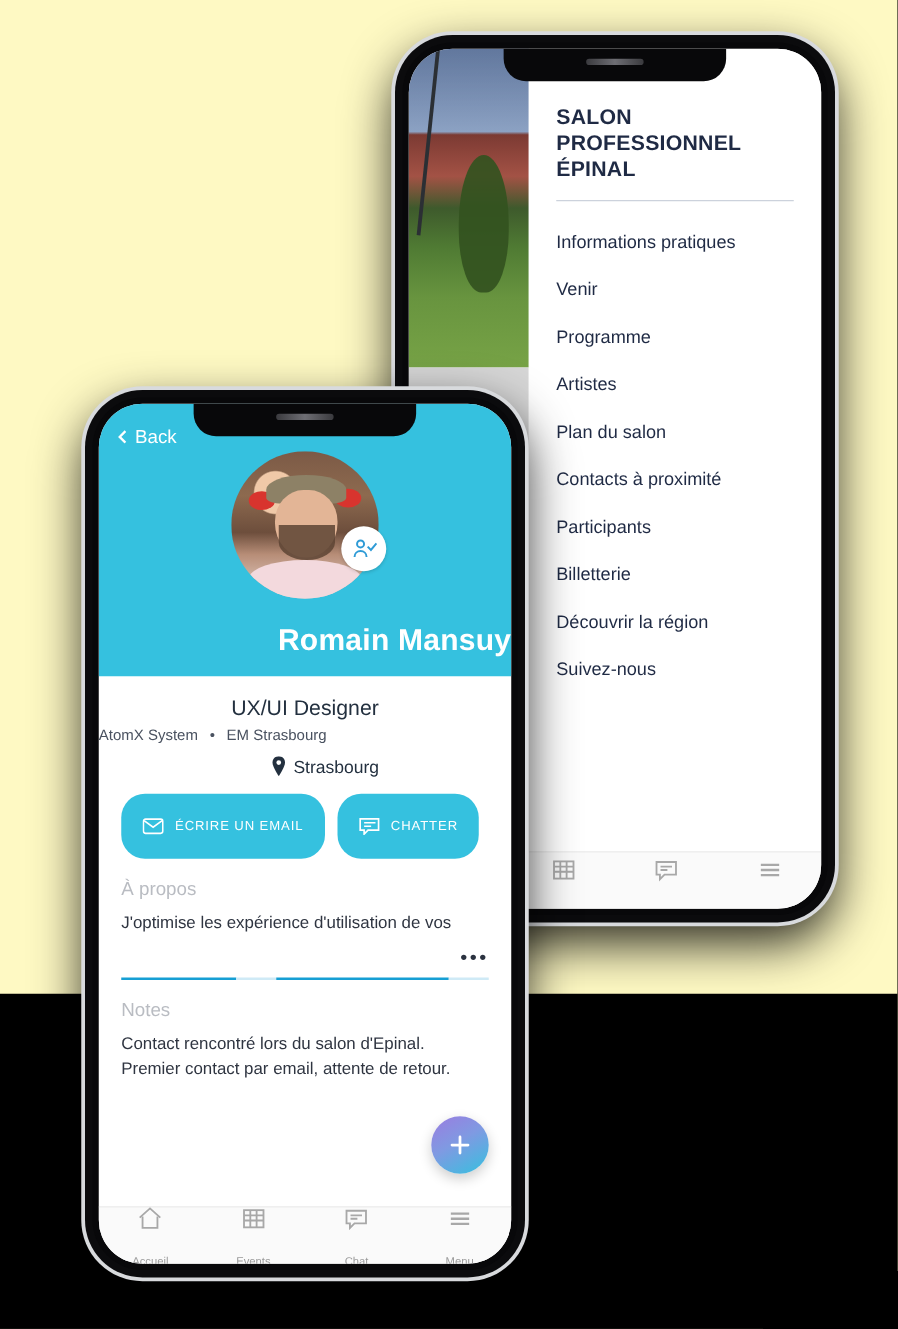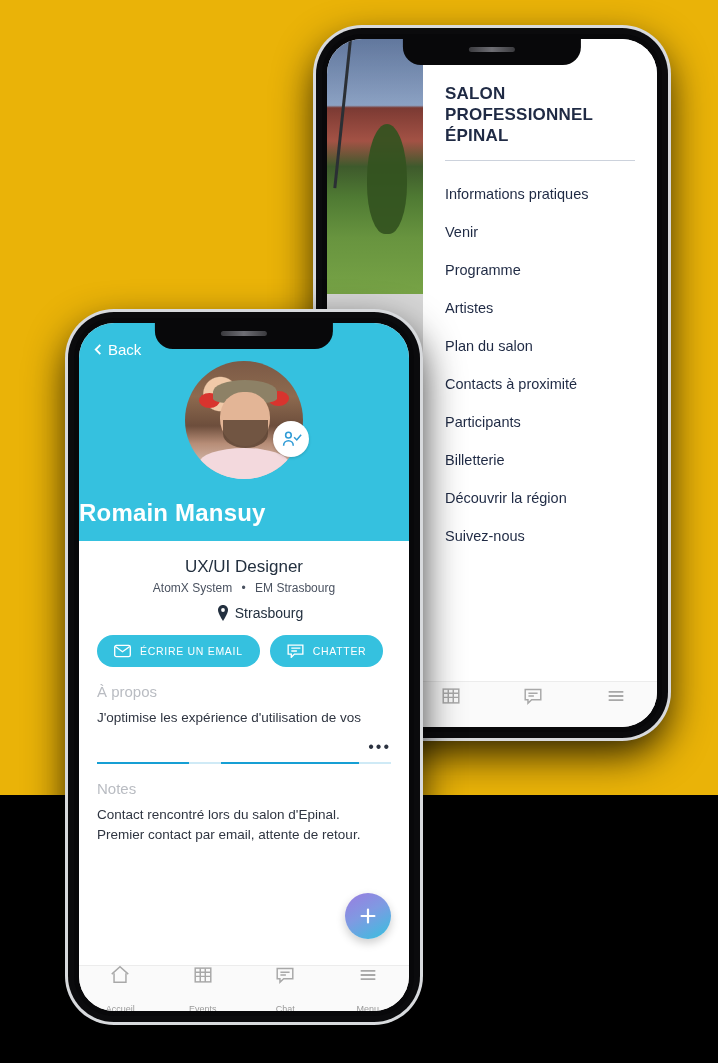--- a/index.html
+++ b/index.html
@@ -2,21 +2,21 @@
 <html><head>
 <meta charset="utf-8">
 <style>
   * { box-sizing: border-box; margin: 0; padding: 0; }
   html, body {
     width: 718px; height: 1063px;
     background: #000;
     font-family: "Liberation Sans", sans-serif;
     overflow: hidden;
   }
-  .stage { position: relative; width: 718px; height: 795px; background: #eab308; }
+  .stage { position: relative; width: 718px; height: 795px; background: #fef9c3; }
 
   
   .phone { position: absolute; border-radius: 46px; background: #0b0b0d;
            box-shadow: 0 0 0 3px #d8dadd, 0 16px 40px rgba(0,0,0,.85); }
   .phone .bezel { position: absolute; inset: 6px; border-radius: 40px;
                   background: #08080a; overflow: hidden; }
   .phone .screen { position: absolute; inset: 5px; border-radius: 35px;
                    background: #fff; overflow: hidden; }
   .notch { position: absolute; top: 0; left: 50%; transform: translateX(-50%);
            width: 54%; height: 26px; background: #08080a;
@@ -91,33 +91,33 @@
   .av-hat { position:absolute; left:24%; top:16%; width:54%; height:20%; border-radius:50% 50% 20% 20%;
             background:#8d8166; }
   .av-shirt { position:absolute; left:12%; bottom:0; width:76%; height:26%; border-radius:50% 50% 0 0;
               background:#f3d9dd; }
   .av-red1 { position:absolute; left:12%; top:27%; width:18%; height:13%; border-radius:50%; background:#d8342e; }
   .av-red2 { position:absolute; right:12%; top:25%; width:18%; height:13%; border-radius:50%; background:#d8342e; }
   .verified { position:absolute; right:-6px; bottom:22px; width:36px; height:36px;
               background:#fff; border-radius:50%; display:flex; align-items:center;
               justify-content:center; box-shadow:0 1px 3px rgba(0,0,0,.18); }
   .verified svg { width:21px; height:21px; }
-  .hero-name { position:absolute; left:0; right:0; bottom:14px; text-align:left;
+  .hero-name { position:absolute; left:0; right:0; bottom:14px; text-align:right;
                color:#fff; font-weight:bold; font-size:24px; letter-spacing:.2px; }
 
   .role { text-align:center; margin-top:16px; color:#23303f; font-size:17px; }
-  .company { text-align:center; margin-top:4px; color:#4a5260; font-size:12px; }
+  .company { text-align:left; margin-top:4px; color:#4a5260; font-size:12px; }
   .company .dot { display:inline-block; margin:0 6px; color:#4a5260; }
   .city { display:flex; align-items:center; justify-content:center; gap:6px;
           margin-top:10px; color:#23303f; font-size:14px;margin-left:32px; }
   .city svg { width:12px; height:16px; }
 
   .actions { display:flex; gap:10px; padding:14px 18px 0 18px; }
   .act-btn { display:flex; align-items:center; gap:9px; background:#35c1df; color:#fff;
-             border-radius:19px; padding:9px 17px; font-size:10.5px; letter-spacing:.7px;
+             border-radius:19px; padding:19px 17px; font-size:10.5px; letter-spacing:.7px;
              white-space:nowrap; }
   .act-btn svg { width:17px; height:14px; flex:none; }
 
   .section-head { padding:16px 18px 0 18px; color:#b9bcc2; font-size:15px; }
   .section-body { padding:8px 18px 0 18px; color:#2f3541; font-size:13.5px; line-height:20px; }
   .dots { text-align:right; padding:10px 18px 0 0; color:#2b3240; font-size:16px; letter-spacing:2px; }
   .seg-bar { display:flex; gap:0; margin:6px 18px 0 18px; height:2px; }
   .seg { height:2px; }
   .seg.on { background:#169fd4; }
   .seg.off { background:#cfeaf6; }

